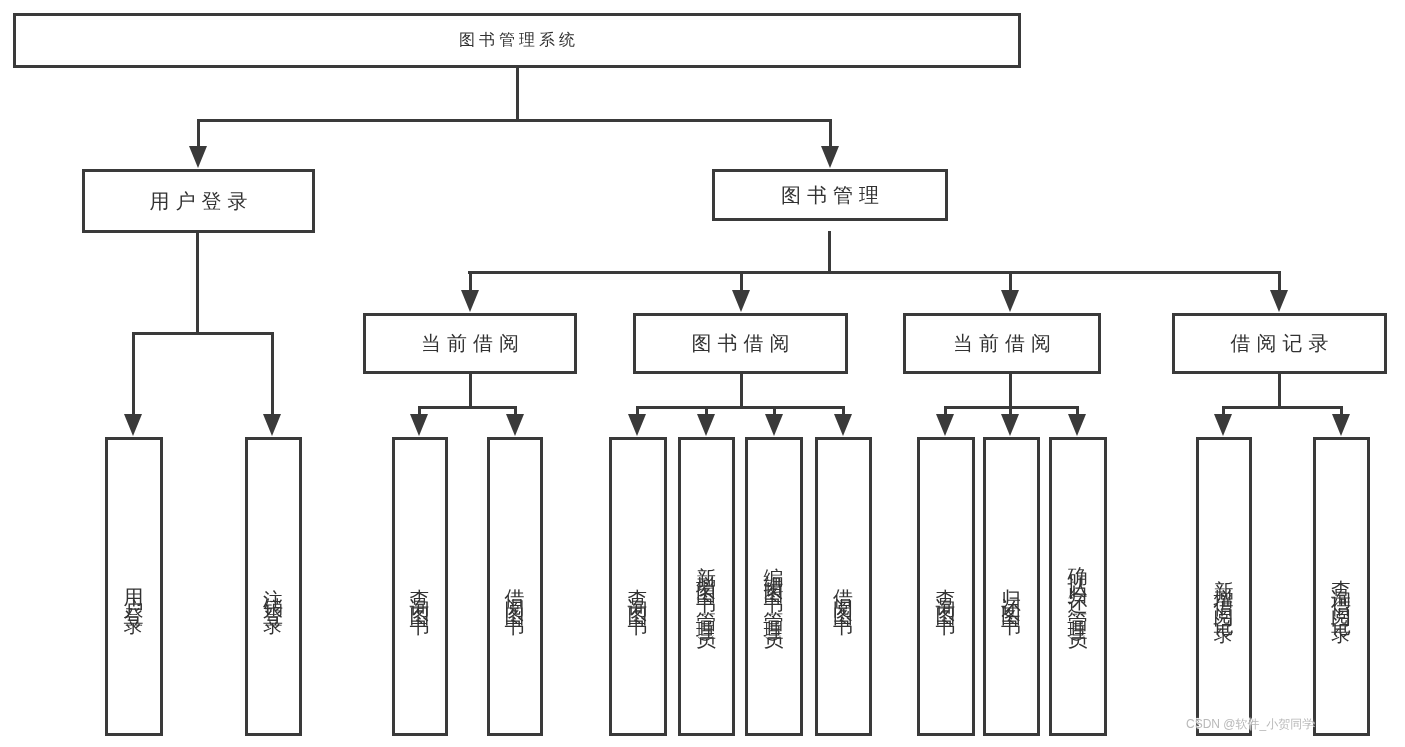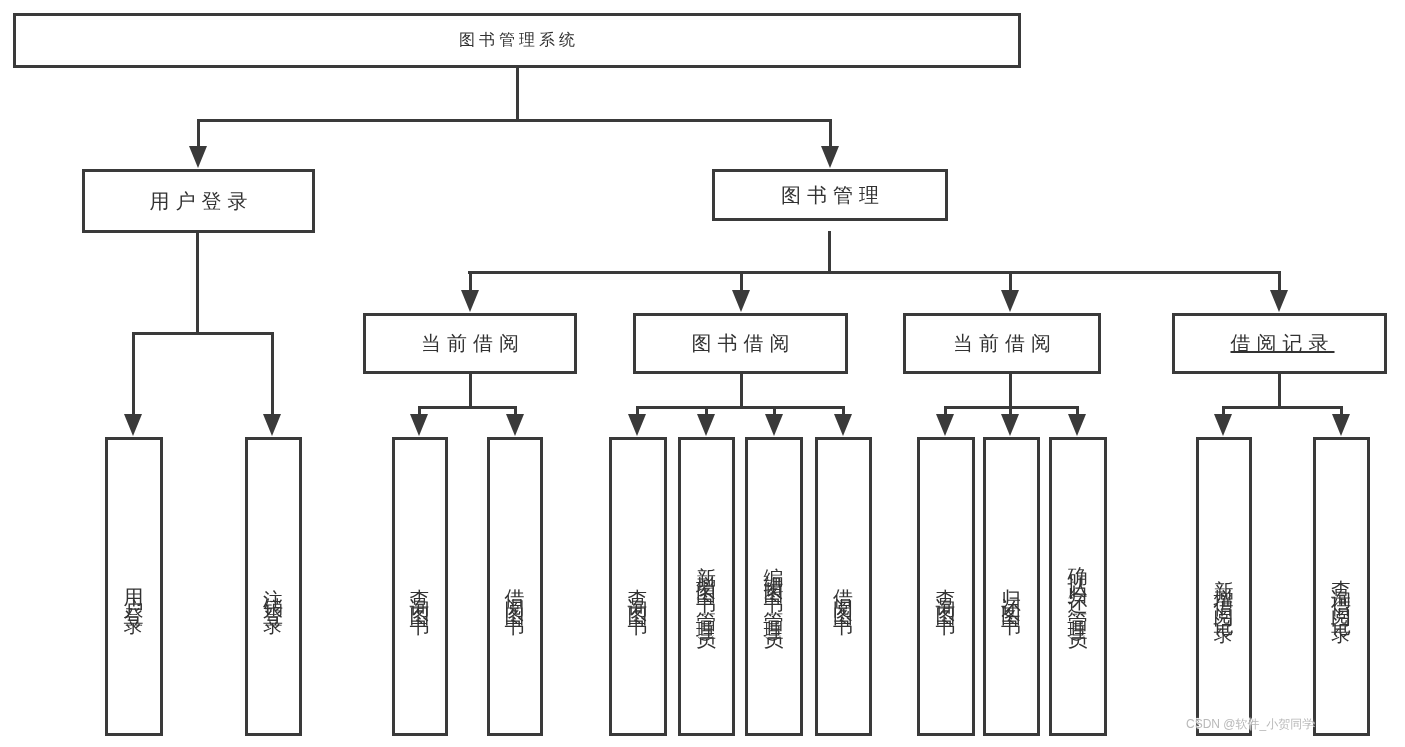--- a/index.html
+++ b/index.html
@@ -102,21 +102,21 @@
   <div class="vline" style="left:740px;top:271px;height:21px;"></div>
   <div class="arrow" style="left:732px;top:290px;"></div>
   <div class="vline" style="left:1009px;top:271px;height:21px;"></div>
   <div class="arrow" style="left:1001px;top:290px;"></div>
   <div class="vline" style="left:1278px;top:271px;height:21px;"></div>
   <div class="arrow" style="left:1270px;top:290px;"></div>
 
   <div class="box hbox" style="left:363px;top:313px;width:214px;height:61px;">当前借阅</div>
   <div class="box hbox" style="left:633px;top:313px;width:215px;height:61px;">图书借阅</div>
   <div class="box hbox" style="left:903px;top:313px;width:198px;height:61px;text-align:center;">当前借阅</div>
-  <div class="box hbox" style="left:1172px;top:313px;width:215px;height:61px;text-decoration:underline;">借阅记录</div>
+  <div class="box hbox" style="left:1172px;top:313px;width:215px;height:61px;">借阅记录</div>
 
   <div class="vline" style="left:469px;top:373px;height:36px;"></div>
   <div class="hline" style="left:418px;top:406px;width:99px;"></div>
   <div class="vline" style="left:418px;top:406px;height:11px;"></div>
   <div class="arrow" style="left:410px;top:414px;"></div>
   <div class="vline" style="left:514px;top:406px;height:11px;"></div>
   <div class="arrow" style="left:506px;top:414px;"></div>
 
   <div class="vline" style="left:740px;top:373px;height:36px;"></div>
   <div class="hline" style="left:636px;top:406px;width:209px;"></div>

